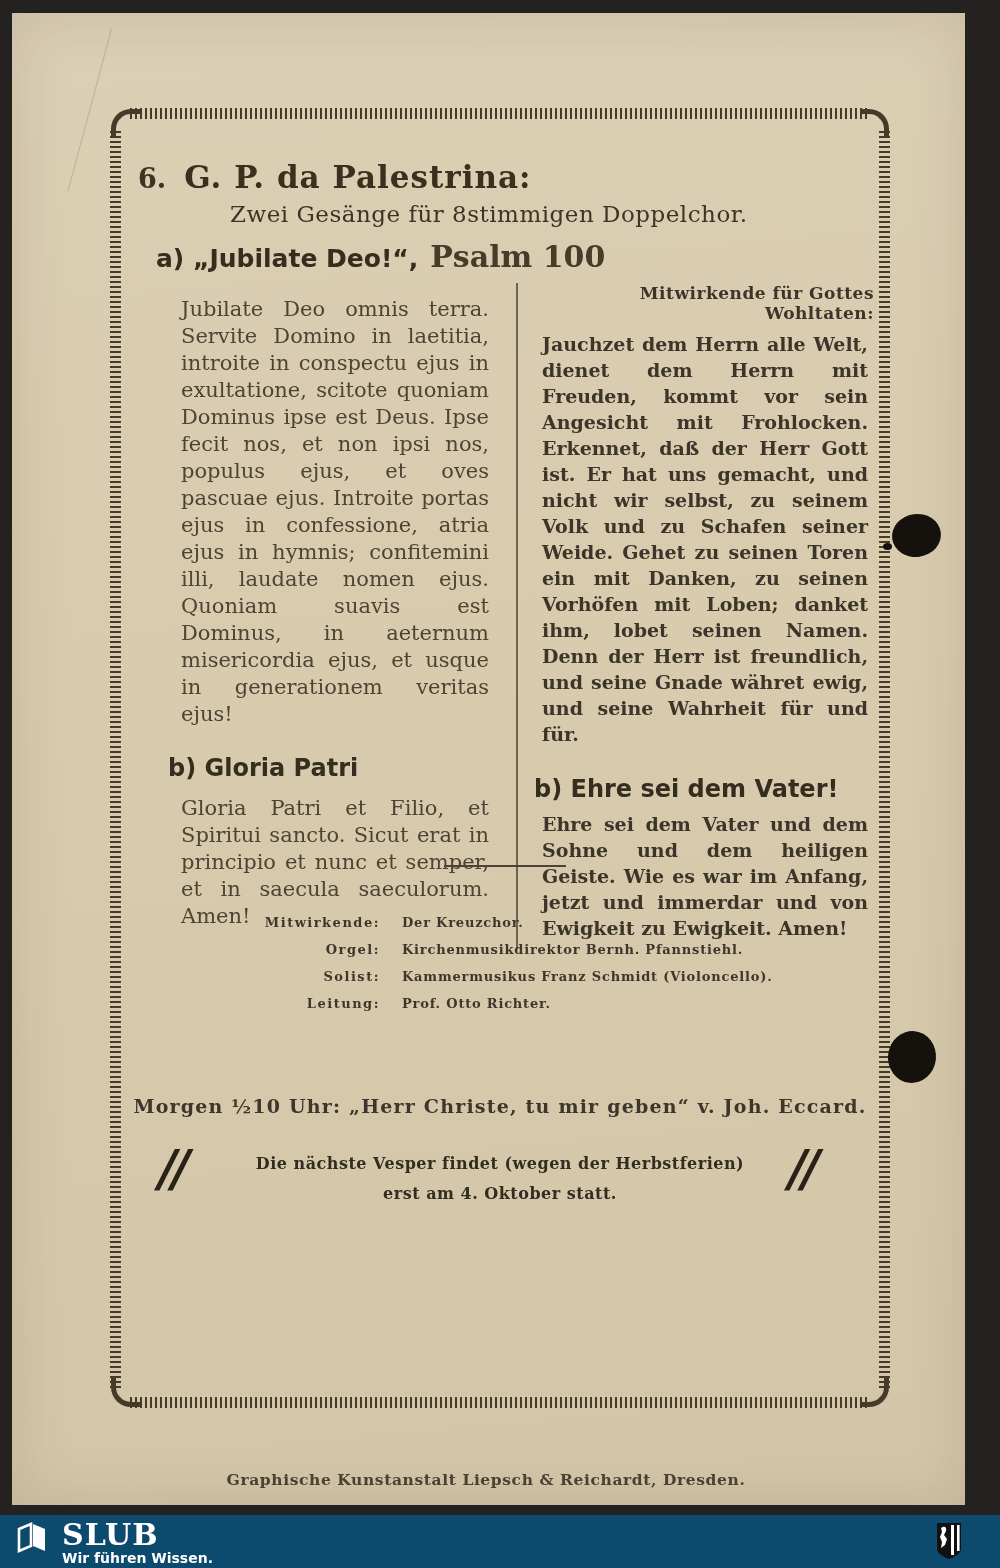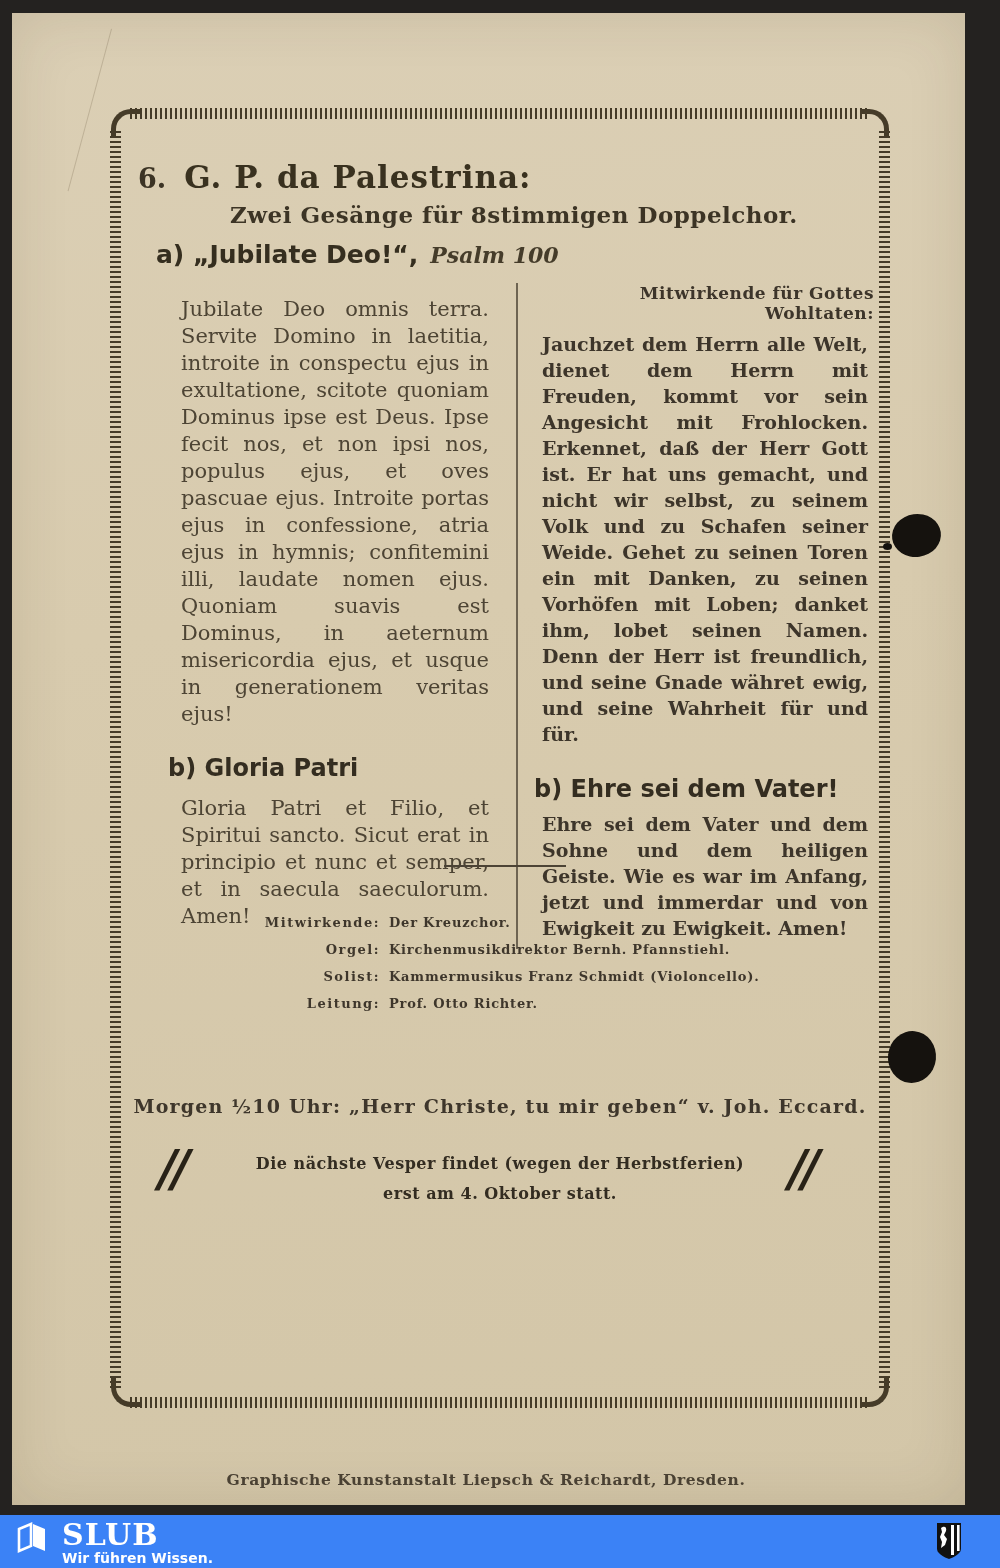--- a/index.html
+++ b/index.html
@@ -28,44 +28,44 @@
   .c-tl{top:1px;left:1px;border-top:5px solid #453b28;border-left:5px solid #453b28;border-top-left-radius:20px;}
   .c-tr{top:1px;right:1px;border-top:5px solid #453b28;border-right:5px solid #453b28;border-top-right-radius:20px;}
   .c-bl{bottom:1px;left:1px;border-bottom:5px solid #453b28;border-left:5px solid #453b28;border-bottom-left-radius:20px;}
   .c-br{bottom:1px;right:1px;border-bottom:5px solid #453b28;border-right:5px solid #453b28;border-bottom-right-radius:20px;}
 
   
   .title-block{position:absolute;left:126px;top:146px;color:#39date;color:#39311f;}
   .t-row1{display:flex;align-items:baseline;gap:18px;}
   .t-num{font-size:27px;font-weight:bold;color:#3c3425;}
   .t-composer{font-size:31px;font-weight:bold;letter-spacing:1px;color:#39311f;}
-  .t-row2{margin:6px 0 0 92px;font-size:23px;font-weight:bold;letter-spacing:.5px;color:#3c3425;}
+  .t-row2{margin:6px 0 0 92px;font-size:23px;font-weight:normal;letter-spacing:.5px;color:#3c3425;}
   .t-row3{margin:12px 0 0 18px;display:flex;align-items:baseline;gap:12px;}
   .t-mov{font-family:"DejaVu Sans","Liberation Sans",sans-serif;font-size:25px;font-weight:bold;color:#352e1f;}
-  .t-psalm{font-size:22px;font-weight:bold;color:#453c2a;font-style:italic;}
+  .t-psalm{font-size:30px;font-weight:bold;color:#453c2a;}
 
   
   .columns{position:absolute;left:156px;top:270px;width:708px;display:flex;}
   .col-latin{width:334px;padding-right:14px;box-sizing:content-box;}
   .col-german{flex:1;padding-left:16px;border-left:2px solid #6e6452;}
   .latin-p{margin:13px;font-size:21px;line-height:27px;text-align:justify;color:#4d4434;}
   .german-head{margin:0 2px 6px 0;font-size:17px;font-weight:bold;text-align:right;
     letter-spacing:.5px;color:#3d352a;}
   .german-p{margin:8px;font-size:19px;line-height:26px;font-weight:bold;text-align:justify;color:#3d352a;}
   .b-head{margin:26px 0 8px 0;font-family:"DejaVu Sans","Liberation Sans",sans-serif;
     font-size:24px;font-weight:bold;color:#342d20;}
   .b-head-g{margin-top:28px;}
 
   
   .mid-rule{position:absolute;left:432px;top:852px;width:122px;height:2px;background:#4c4335;}
   .credits{position:absolute;left:148px;top:896px;font-size:13px;font-weight:bold;
     letter-spacing:.8px;color:#3e362b;}
   .crow{display:flex;line-height:27px;}
   .clabel{width:220px;text-align:right;letter-spacing:1.5px;}
-  .cvalue{margin-left:9px;}
+  .cvalue{margin-left:22px;}
 
   
   .announcement{position:absolute;left:98px;top:1082px;width:780px;text-align:center;
     font-size:19px;font-weight:bold;letter-spacing:1.2px;color:#3e362b;}
   .notice{position:absolute;left:98px;top:1136px;width:780px;text-align:center;
     font-size:16px;font-weight:bold;line-height:30px;letter-spacing:.5px;color:#332c21;}
   .slash{position:absolute;top:1126px;font-size:50px;font-weight:bold;font-style:italic;
     letter-spacing:-5px;color:#282217;}
   .slash-left{left:146px;}
   .slash-right{left:776px;}
@@ -73,21 +73,21 @@
   .imprint{position:absolute;left:79px;top:1413px;width:790px;text-align:center;
     font-size:15.5px;font-weight:bold;letter-spacing:.6px;color:#4a4133;margin-top:44px;}
 
   
   .blot{position:absolute;background:#15120e;border-radius:50%;}
   .blot-1{left:880px;top:501px;width:49px;height:43px;transform:rotate(-8deg);}
   .blot-1b{left:871px;top:530px;width:9px;height:7px;}
   .blot-2{left:876px;top:1018px;width:48px;height:52px;transform:rotate(6deg);}
 
   
-  .viewer-footer{position:absolute;left:0;top:1515px;width:1000px;height:53px;background:#3b82f6;}
+  .viewer-footer{position:absolute;left:0;top:1515px;width:1000px;height:53px;background:#0c4a6e;}
   .slub-logo{position:absolute;left:14px;top:5px;display:flex;align-items:flex-start;cursor:pointer;}
   .slub-textcol{margin-left:12px;color:#fff;}
   .slub-name{display:block;font-size:30px;line-height:29px;font-weight:bold;
     font-family:"DejaVu Serif","Liberation Serif",serif;letter-spacing:1px;}
   .slub-tagline{display:block;margin-top:1px;font-size:14px;font-weight:bold;
     font-family:"DejaVu Sans","Liberation Sans",sans-serif;}
   .dresden-logo{position:absolute;right:8px;top:5px;display:flex;align-items:center;gap:11px;cursor:pointer;flex-direction:column;}
   .crest{display:block;}
   .footer-divider{width:1px;height:42px;background:rgba(255,255,255,.75);}
   .dresden-words{display:flex;flex-direction:column;color:#f3f3f3;

